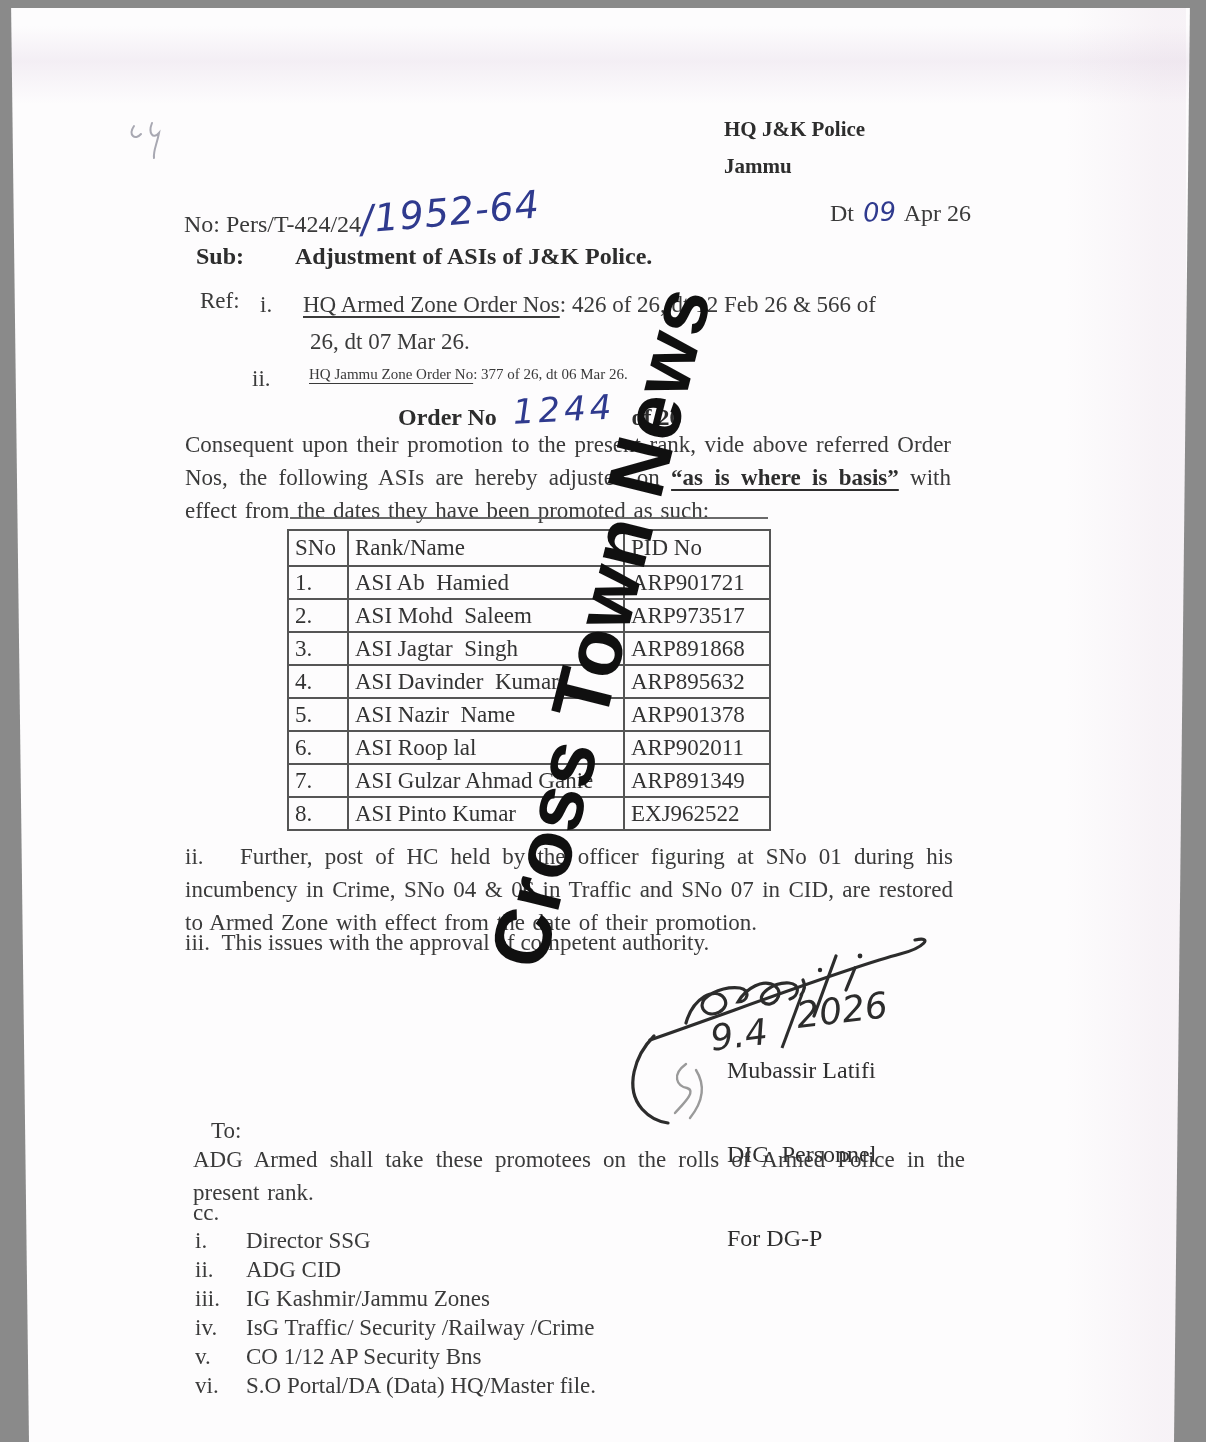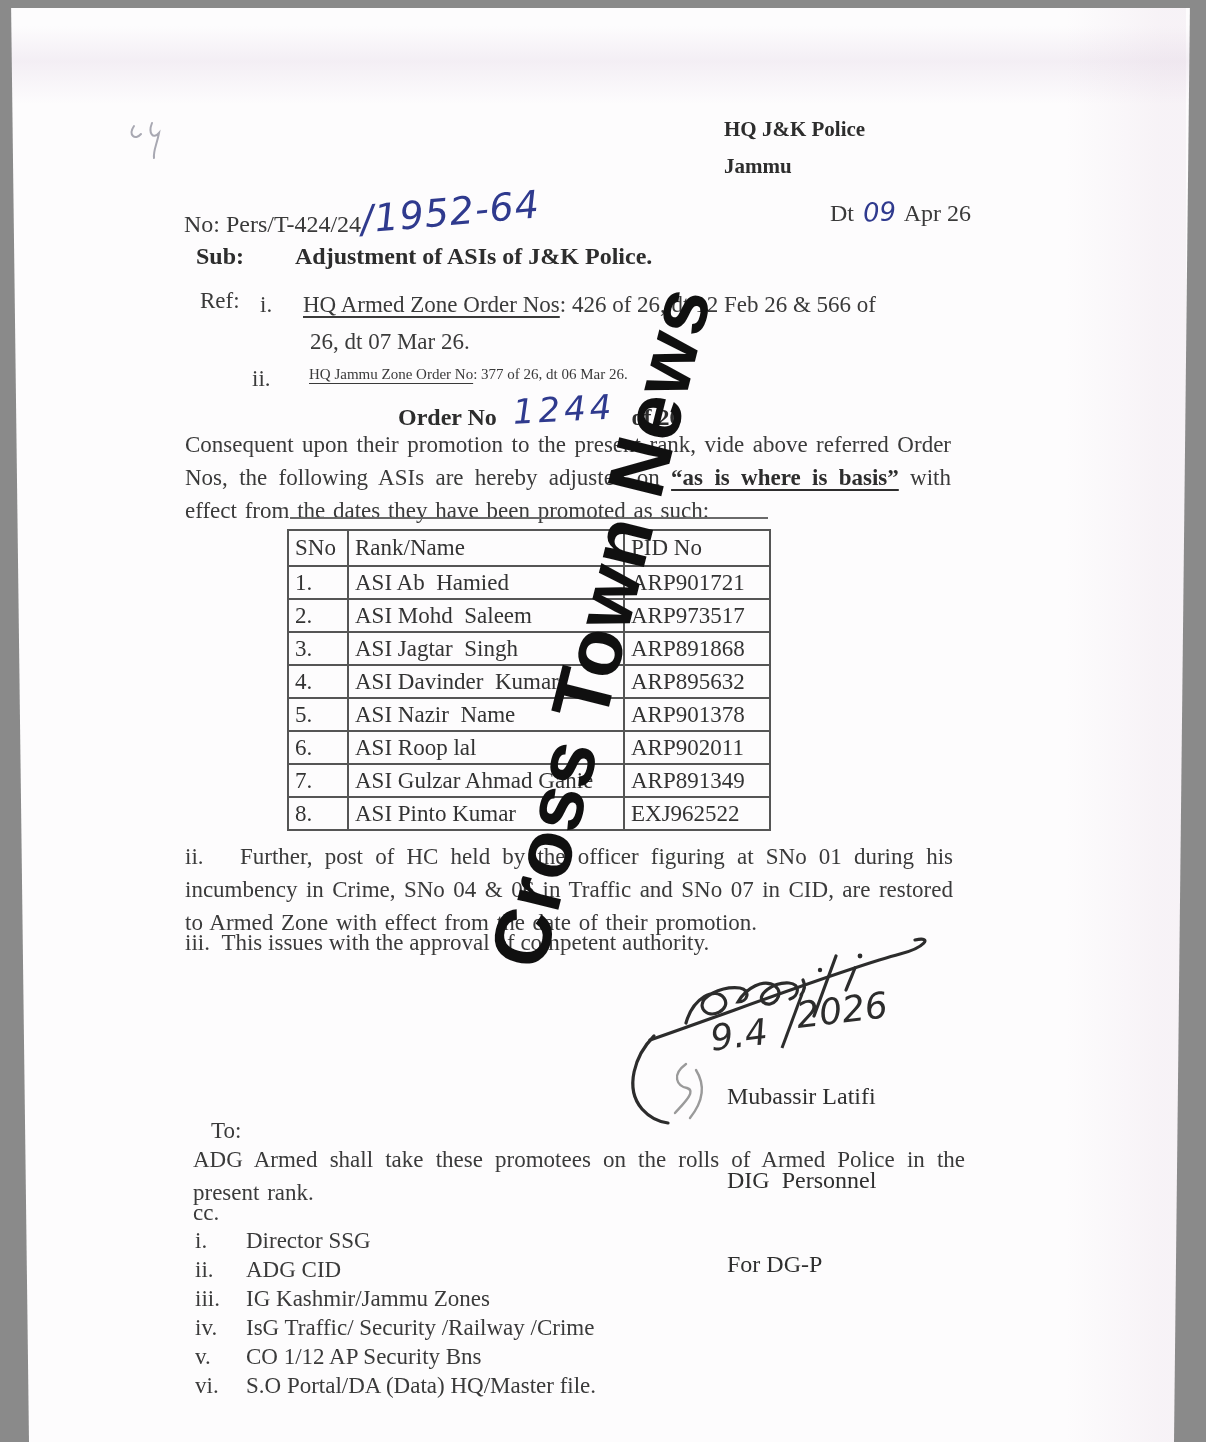--- a/index.html
+++ b/index.html
@@ -54,21 +54,21 @@
   table.roster th{height:32px;}
   table.roster td{height:29px;}
   .c-sno{width:46px;}
   .c-name{width:262px;}
   .c-pid{width:132px;}
 
   .para-ii{left:185px;top:840px;width:768px;}
   .para-iii{left:185px;top:926px;width:768px;}
 
   .sig-svg{left:598px;top:928px;z-index:5;}
-  .sig-block{left:727px;top:1026px;font-size:24px;line-height:28px;color:#2f2f2f;white-space:pre;}
+  .sig-block{left:727px;top:1000px;font-size:24px;line-height:28px;color:#2f2f2f;white-space:pre;}
 
   .to-label{left:193px;top:1118px;font-size:23px;margin-left:18px;}
   .to-para{left:193px;top:1143px;width:772px;}
   .cc-label{left:193px;top:1200px;font-size:23px;}
   .cc-row{font-size:23px;}
   .cc-num{position:absolute;left:195px;width:46px;}
   .cc-text{position:absolute;left:246px;white-space:nowrap;}
 
   .watermark{left:601px;top:627px;transform:translate(-50%,-50%) rotate(-76deg);
      font-family:"Liberation Sans",sans-serif;font-weight:700;font-size:80px;letter-spacing:1px;

